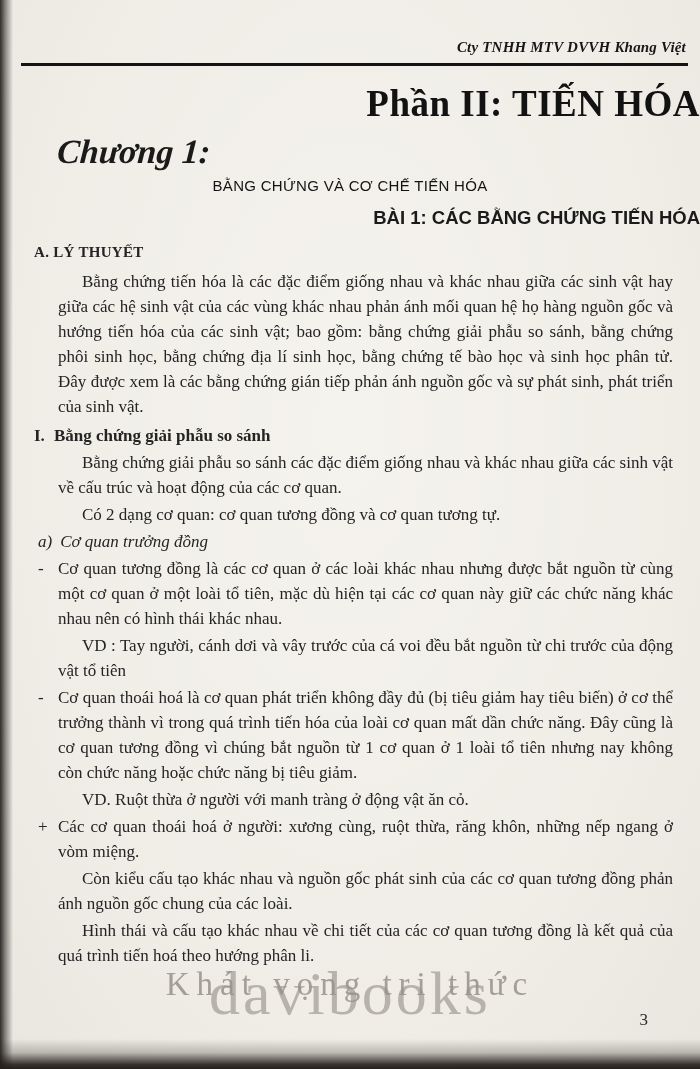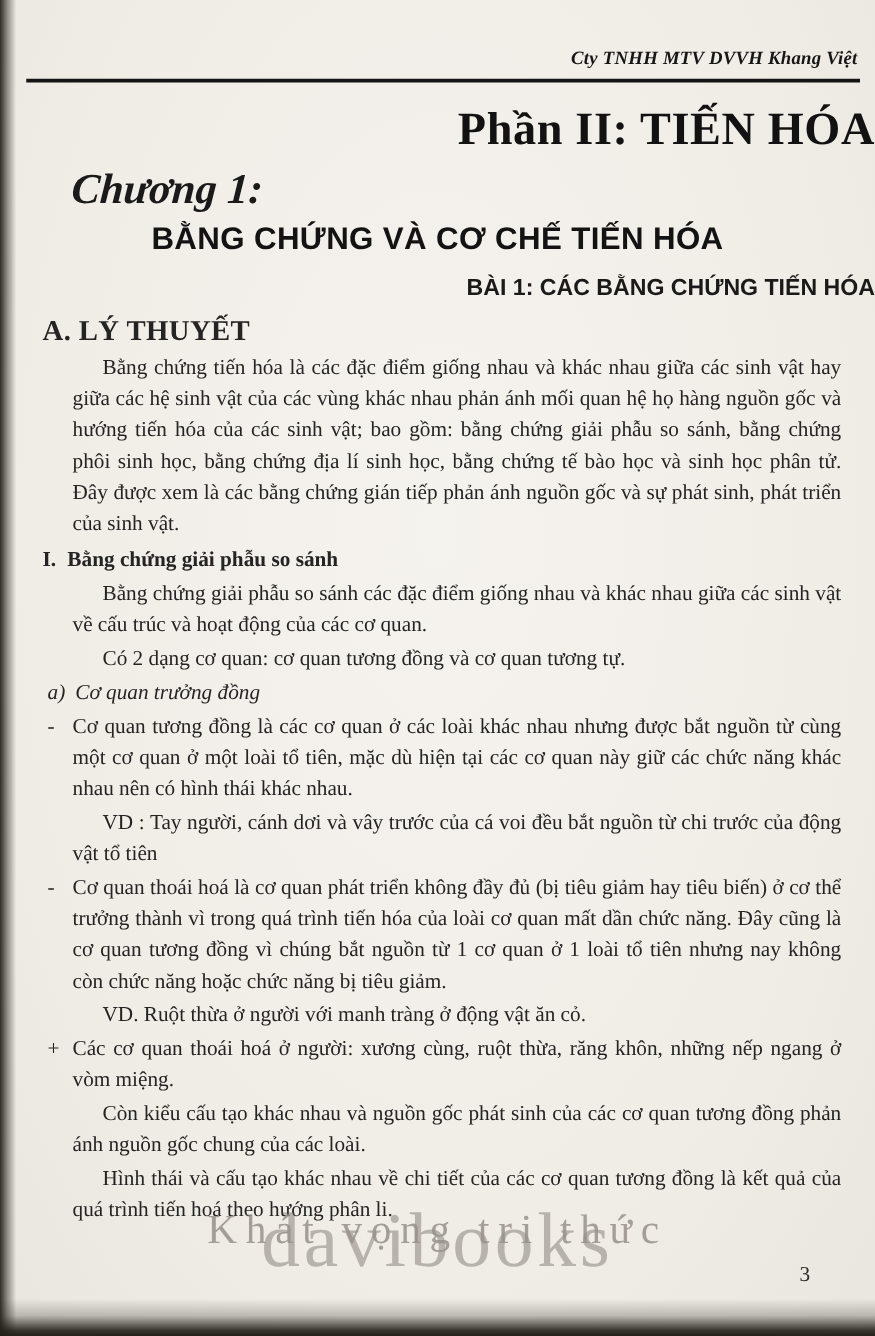--- a/index.html
+++ b/index.html
@@ -34,30 +34,30 @@
   }
   .chapter-label {
     margin: 8px 0 0 56px;
     font-size: 34px; font-weight: bold; font-style: italic;
     transform: skewX(-4deg); transform-origin: left bottom;
     color: #1a1a1a;
   }
   .chapter-title {
     margin: 6px 0 0 0; text-align: center;
     font-family: "Liberation Sans", "DejaVu Sans", sans-serif;
-    font-size: 25px; font-weight: bold; letter-spacing: 0.3px; color: #131313;
+    font-size: 15px; font-weight: normal; letter-spacing: 0.3px; color: #131313;
   }
   .lesson-title {
     margin: 13px 0 0 0; text-align: right;
     font-family: "Liberation Sans", "DejaVu Sans", sans-serif;
     font-size: 18.5px; font-weight: bold; color: #1a1a1a;
   }
   
   .content { margin: 11px 27px 0 58px; font-size: 17px; line-height: 25px; text-align: justify; color: #242424; }
-  .theory-heading { margin: 0 0 4px -24px; font-weight: bold; font-size: 23px; letter-spacing: 0.3px; }
+  .theory-heading { margin: 0 0 4px -24px; font-weight: bold; font-size: 15px; letter-spacing: 0.3px; }
   .para { margin: 2px 0; }
   .indent { text-indent: 24px; }
   .s1-heading { margin: 4px 0 2px -24px; font-weight: bold; }
   .s1-num { margin-right: 9px; }
   .sub-heading { margin: 2px 0 2px -20px; font-style: italic; }
   .sub-marker { margin-right: 8px; }
   .hang { position: relative; margin: 2px 0; }
   .hang .marker { position: absolute; left: -20px; top: 0; }
   
   .page-number { position: absolute; right: 52px; top: 1010px; font-size: 17px; color: #2a2a2a; z-index: 4; }

